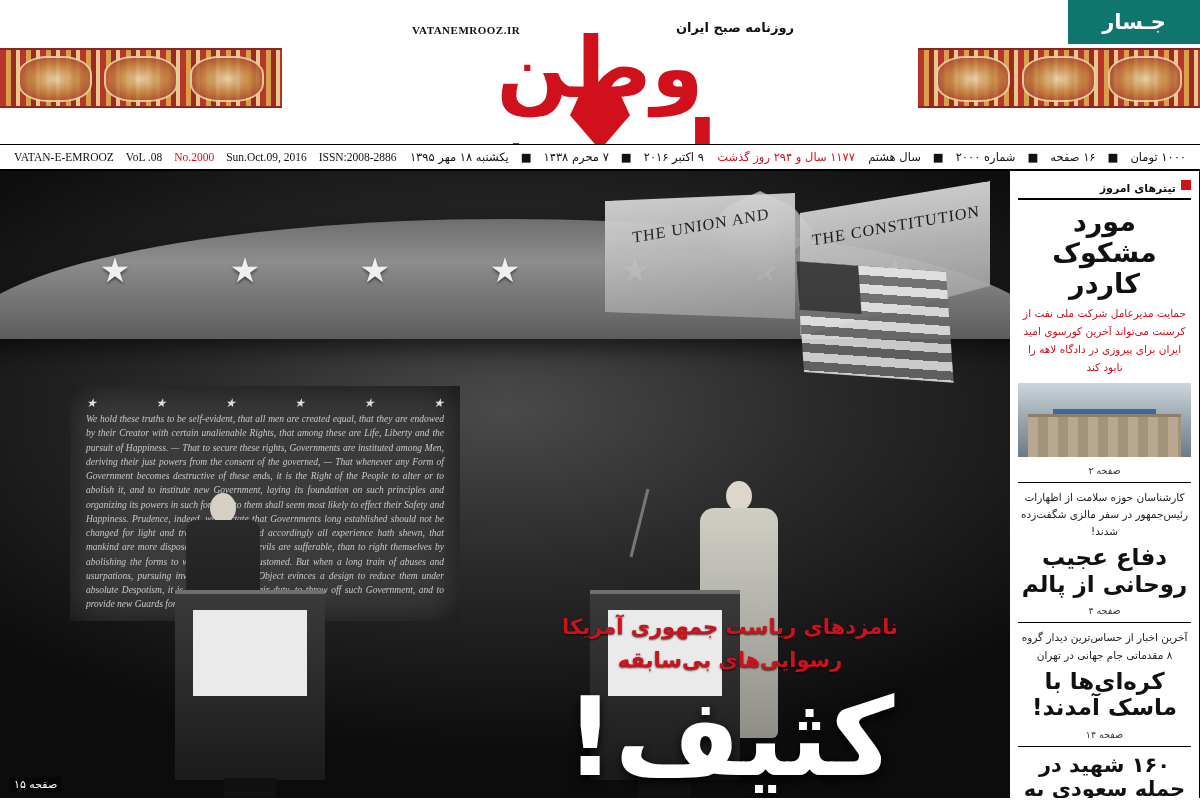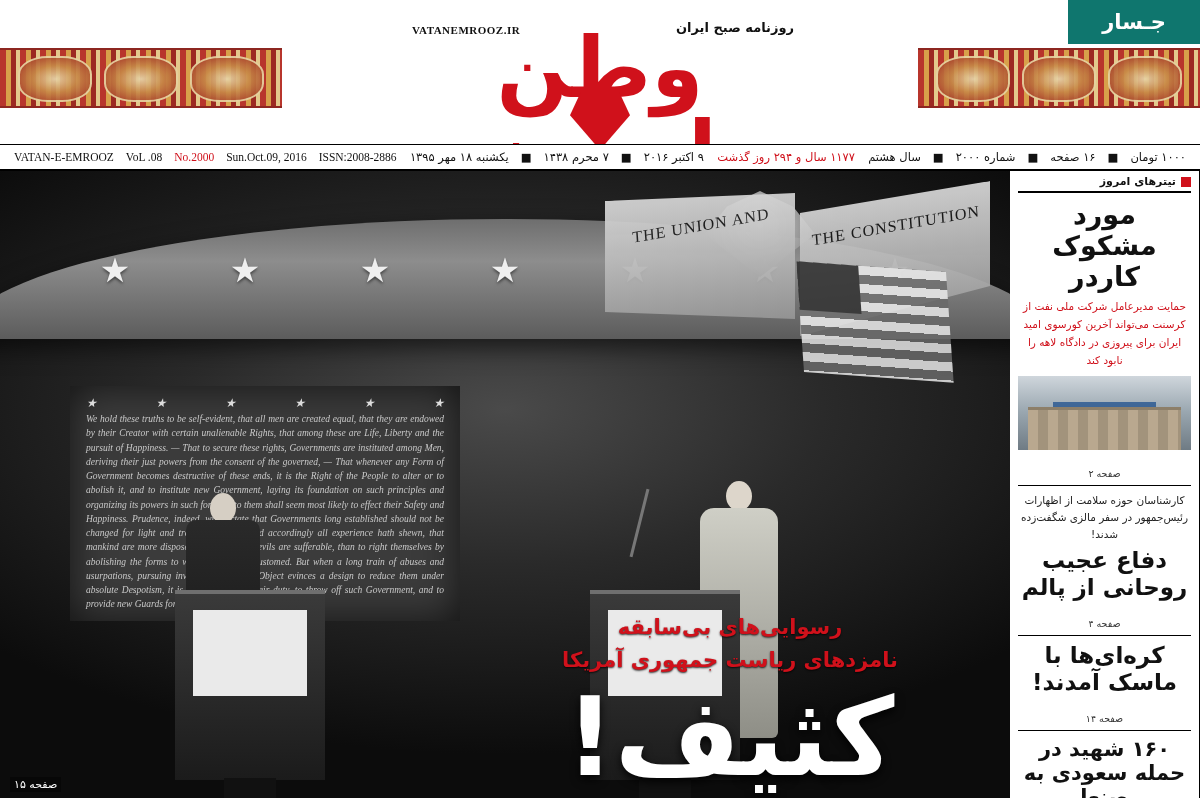--- a/index.html
+++ b/index.html
@@ -324,21 +324,21 @@
     background: #fff;
     overflow: hidden;
   }
   .sb-header {
     display: flex; align-items: center; gap: 5px;
     border-bottom: 2px solid #000;
     padding-bottom: 3px;
     margin-bottom: 6px;
   }
   .sb-header .sq { width: 10px; height: 10px; background: #d0111b; }
-  .sb-header .t { font-size: 11px; font-weight: bold; color: #111; }
+  .sb-header .t { font-size: 11px; font-weight: bold; color: #111; margin-top: 7px; }
   .sb-kicker {
     font-size: 10.5px;
     line-height: 1.65;
     color: #222;
     text-align: center;
     margin-bottom: 4px;
   }
   .sb-title {
     font-size: 27px;
     font-weight: bold;
@@ -369,21 +369,21 @@
   }
   .sb-photo .sign {
     position: absolute; top: 26px; left: 20%; width: 60%; height: 12px;
     background: #1d4f8c; opacity: .75;
   }
   .divider {
     border: 0; border-top: 1px solid #000;
     margin: 6px 0;
   }
   .page-ref {
-    font-size: 9.5px; color: #333; text-align: center; margin: 18px 0 4px 0;
+    font-size: 9.5px; color: #333; text-align: center; margin: 8px 0 4px 0;
   }
   .sb-title.sm { font-size: 23px; }
   .sb-title.xs { font-size: 21px; }
 </style>
 </head>
 <body>
 
 <div class="page">
 
   <div class="masthead">
@@ -452,20 +452,21 @@
       <hr class="divider">
 
       <div>
         <div class="sb-kicker">کارشناسان حوزه سلامت از اظهارات رئیس‌جمهور در سفر مالزی شگفت‌زده شدند!</div>
         <div class="sb-title sm">دفاع عجیب روحانی از پالم</div>
         <div class="page-ref">صفحه ۴</div>
       </div>
       <hr class="divider">
 
       <div>
+        <div class="sb-kicker">آخرین اخبار از حساس‌ترین دیدار گروه ۸ مقدماتی جام جهانی در تهران</div>
         <div class="sb-title sm">کره‌ای‌ها با ماسک آمدند!</div>
         <div class="page-ref">صفحه ۱۴</div>
       </div>
       <hr class="divider">
 
       <div>
         <div class="sb-title xs">۱۶۰ شهید در حمله سعودی به صنعا</div>
       </div>
     </div>
 
@@ -519,22 +520,22 @@
       <div class="figure fig-clinton">
         <div class="head"></div>
         <div class="torso"></div>
       </div>
       <div class="podium right">
         <div class="face"></div>
         <div class="stalk"></div>
       </div>
 
       <div class="headline-overlay">
+        <div class="kicker">نامزدهای ریاست جمهوری آمریکا</div>
         <div class="kicker">رسوایی‌های بی‌سابقه</div>
-        <div class="kicker">نامزدهای ریاست جمهوری آمریکا</div>
         <div class="big-word">کثیف!</div>
       </div>
 
       <div class="page-ref-photo">صفحه ۱۵</div>
     </div>
 
   </div>
 </div>
 
 </body></html>

